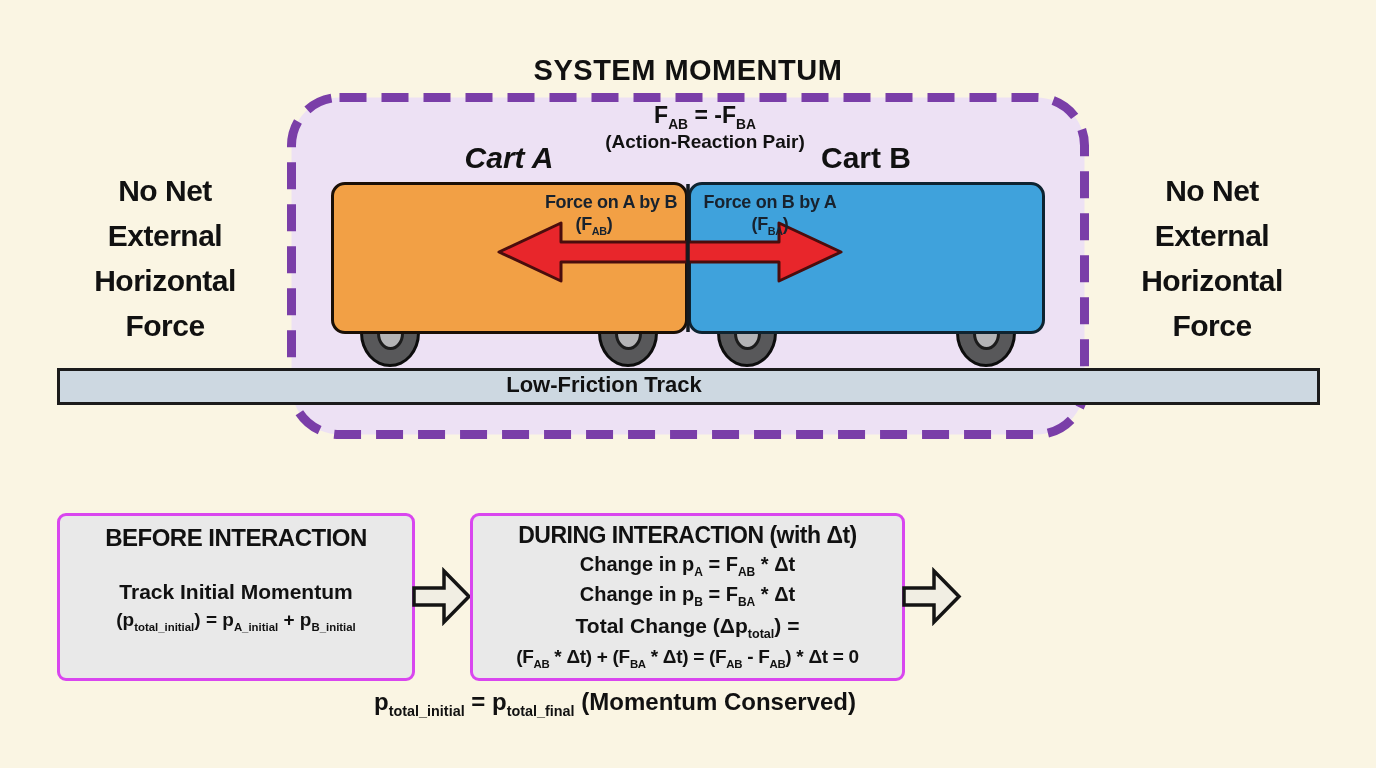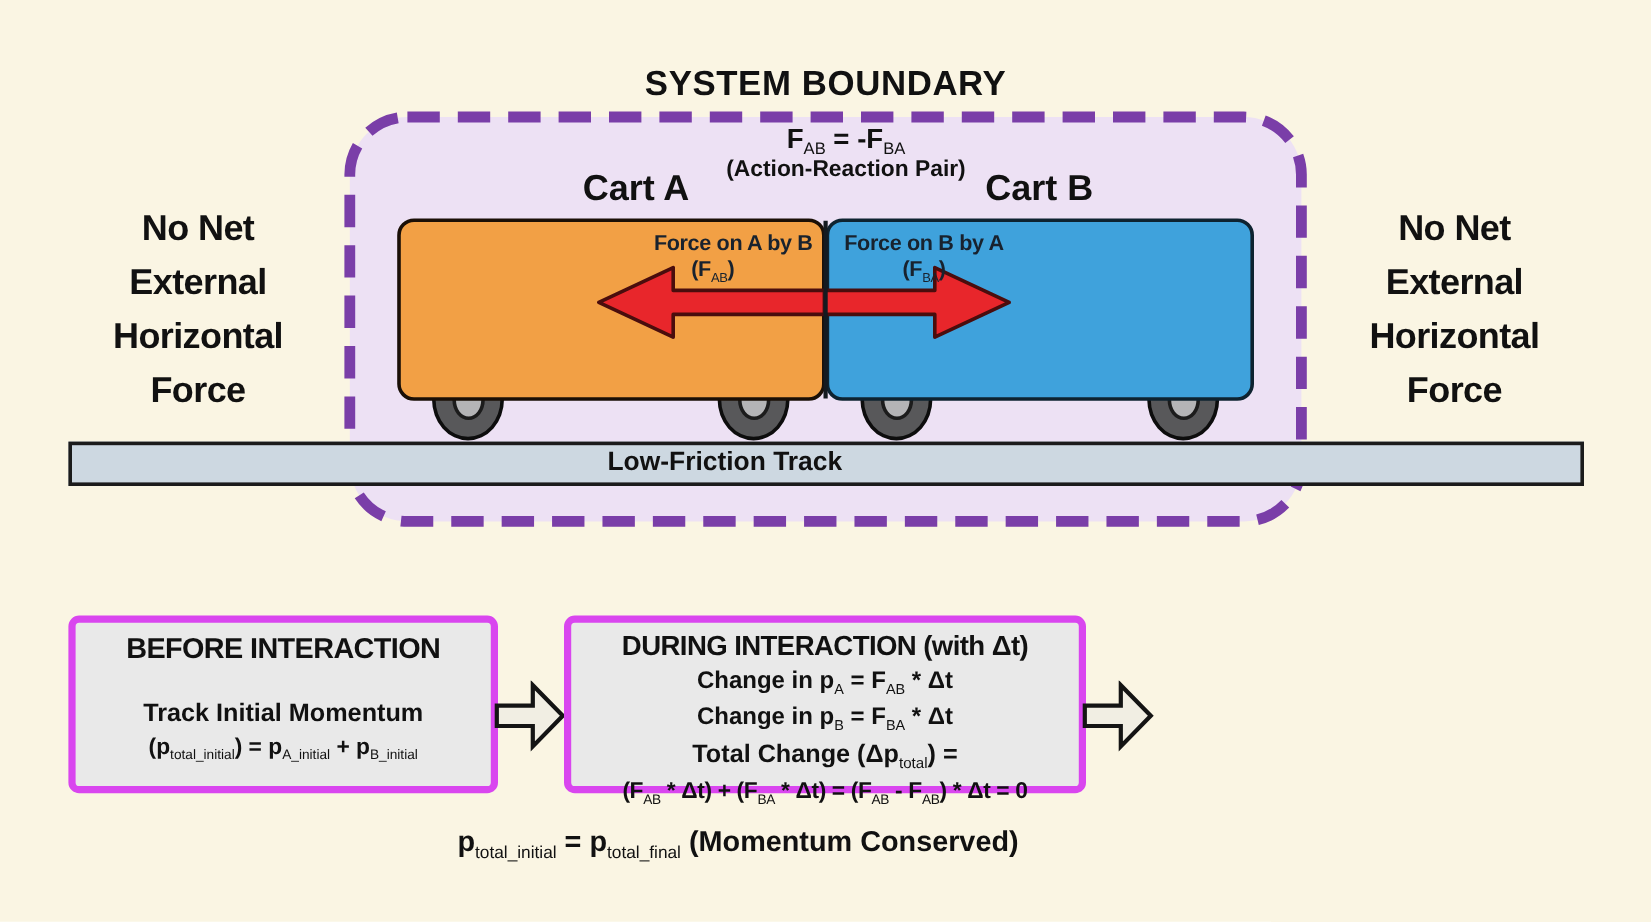--- a/index.html
+++ b/index.html
@@ -9,21 +9,21 @@
     font-weight:700;
     color:#111;
     overflow:hidden;
   }
   .canvas{
     position:relative;width:1376px;height:768px;
     background:#FAF5E3;
   }
   .abs{position:absolute;}
   .ctr{text-align:center;}
-  sub{font-size:0.6em;font-weight:400;line-height:0;}
+  sub{font-size:0.6em;font-weight:700;line-height:0;}
 
   
   .sys-title{top:54px;left:0;width:1376px;font-size:29px;letter-spacing:0.5px;z-index:7;}
   .boundary-svg{left:280px;top:86px;width:816px;height:362px;z-index:1;}
   .track{
     left:57px;top:368px;width:1263px;height:37px;
     border:3px solid #1b1b1b;box-sizing:border-box;z-index:2;
   }
   .track-label{left:0;top:372px;width:1120px;font-size:22px;z-index:6;padding-left:44px;}
   .wheel{
@@ -39,39 +39,39 @@
   .cart-label{top:141px;width:200px;font-size:30px;z-index:6;}
   .fab-eq{top:102px;left:555px;width:300px;font-size:23px;z-index:6;}
   .fab-caption{top:131px;left:555px;width:300px;font-size:19px;z-index:6;}
   .force-label{width:184px;font-size:18px;letter-spacing:-0.3px;color:#18222e;z-index:6;}
   .arrows-svg{left:0;top:0;width:1376px;height:460px;z-index:5;pointer-events:none;}
   .side-text{top:168px;width:250px;font-size:30px;line-height:45px;letter-spacing:-0.5px;z-index:6;}
 
   
   .math-heading{top:467px;left:0;width:1376px;font-size:29px;letter-spacing:-1px;z-index:6;}
   .mbox{
-    top:513px;height:148px;background:#E9E9E9;border:6px solid #d946ef;
+    top:513px;height:168px;background:#E9E9E9;border:3px solid #d946ef;
     border-radius:9px;box-sizing:border-box;z-index:6;padding-top:8px;
   }
   .mbox-title{font-size:24px;letter-spacing:-0.5px;}
   .mbox2 .mbox-title{font-size:23px;}
   .mbox-sub{margin-top:28px;font-size:21px;}
   .mbox-eq{margin-top:5px;font-size:19px;}
   .mline1,.mline2{font-size:20px;line-height:30px;}
   .mline3{font-size:21px;line-height:33px;}
   .mline4{font-size:19px;line-height:29px;letter-spacing:-0.3px;}
   .flow-svg{top:567px;width:62px;height:60px;z-index:6;}
   .conclusion{top:688px;left:0;width:1230px;font-size:24px;z-index:6;}
 </style>
 </head>
 <body>
 
 <div class="canvas">
 
-  <div class="abs ctr sys-title">SYSTEM BOUNDARY</div>
+  <div class="abs ctr sys-title">SYSTEM MOMENTUM</div>
 
   <svg class="abs boundary-svg" viewBox="0 0 816 362">
     <rect x="11.5" y="11.5" width="793" height="337" rx="48" ry="48" stroke-width="9" stroke-dasharray="27 15" style="fill: rgb(237, 225, 244); stroke: rgb(122, 62, 168);"></rect>
   </svg>
 
   <div class="abs track" style="background-color: rgb(205, 216, 225);"></div>
   <div class="abs ctr track-label">Low-Friction Track</div>
 
   <div class="abs wheel" style="left: 360px; background-color: rgb(88, 88, 90);">
     <div class="hub" style="background-color: rgb(180, 180, 182);"></div>
@@ -82,21 +82,21 @@
   <div class="abs wheel" style="left: 717px; background-color: rgb(88, 88, 90);">
     <div class="hub" style="background-color: rgb(180, 180, 182);"></div>
   </div>
   <div class="abs wheel" style="left: 956px; background-color: rgb(88, 88, 90);">
     <div class="hub" style="background-color: rgb(180, 180, 182);"></div>
   </div>
 
   <div class="abs cart" style="left: 331px; background-color: rgb(242, 160, 69); border-color: rgb(26, 15, 6);"></div>
   <div class="abs cart" style="left: 688px; background-color: rgb(63, 162, 220); border-color: rgb(14, 35, 48);"></div>
 
-  <div class="abs ctr cart-label" style="left:430px;">Cart A</div>
+  <div class="abs ctr cart-label" style="left:409px;font-style:italic;">Cart A</div>
   <div class="abs ctr cart-label" style="left:766px;">Cart B</div>
 
   <div class="abs ctr fab-eq"><span>F</span><sub>AB</sub><span> = -F</span><sub>BA</sub></div>
   <div class="abs ctr fab-caption">(Action-Reaction Pair)</div>
 
   <div class="abs ctr force-label" style="left:519px;top:192px;">Force on A by B</div>
   <div class="abs ctr force-label" style="left:502px;top:214px;"><span>(F</span><sub>AB</sub><span>)</span></div>
   <div class="abs ctr force-label" style="left:678px;top:192px;">Force on B by A</div>
   <div class="abs ctr force-label" style="left:678px;top:214px;"><span>(F</span><sub>BA</sub><span>)</span></div>
 

